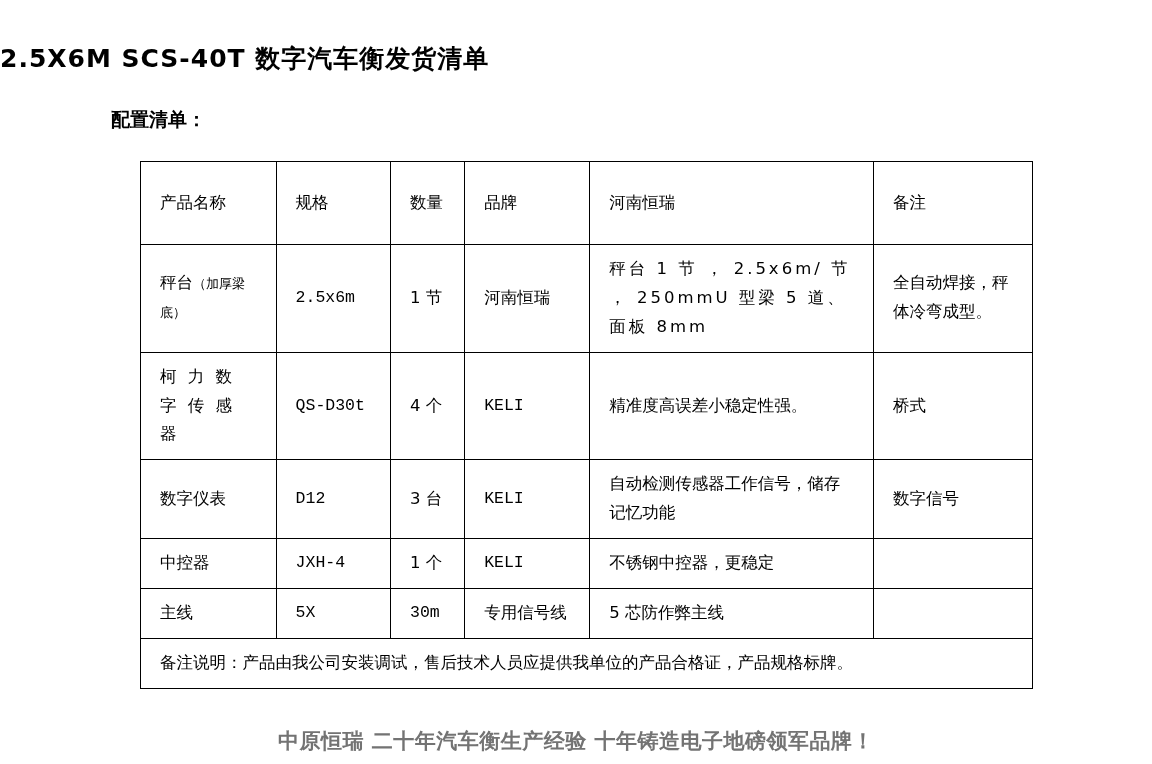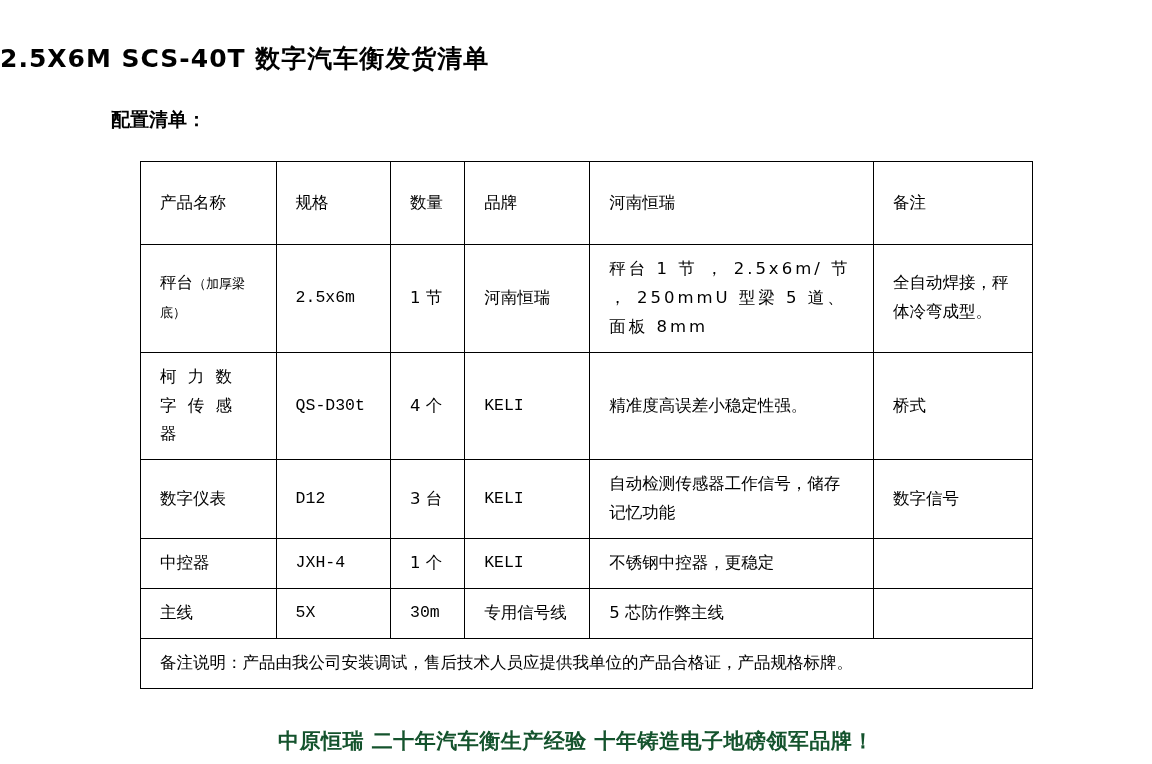--- a/index.html
+++ b/index.html
@@ -69,21 +69,21 @@
     font-family: Liberation Mono, monospace;
     font-size: 15.5px;
   }
   td.remark-row {
     font-size: 17px;
     padding: 12px 12px;
   }
   .footer {
     margin-top: 38px;
     text-align: center;
-    color: #14532d;
+    color: #737373;
     font-size: 21px;
     font-weight: bold;
     letter-spacing: 0.5px;
   }
 </style>
 </head>
 <body>
 
 <div class="page">
 

